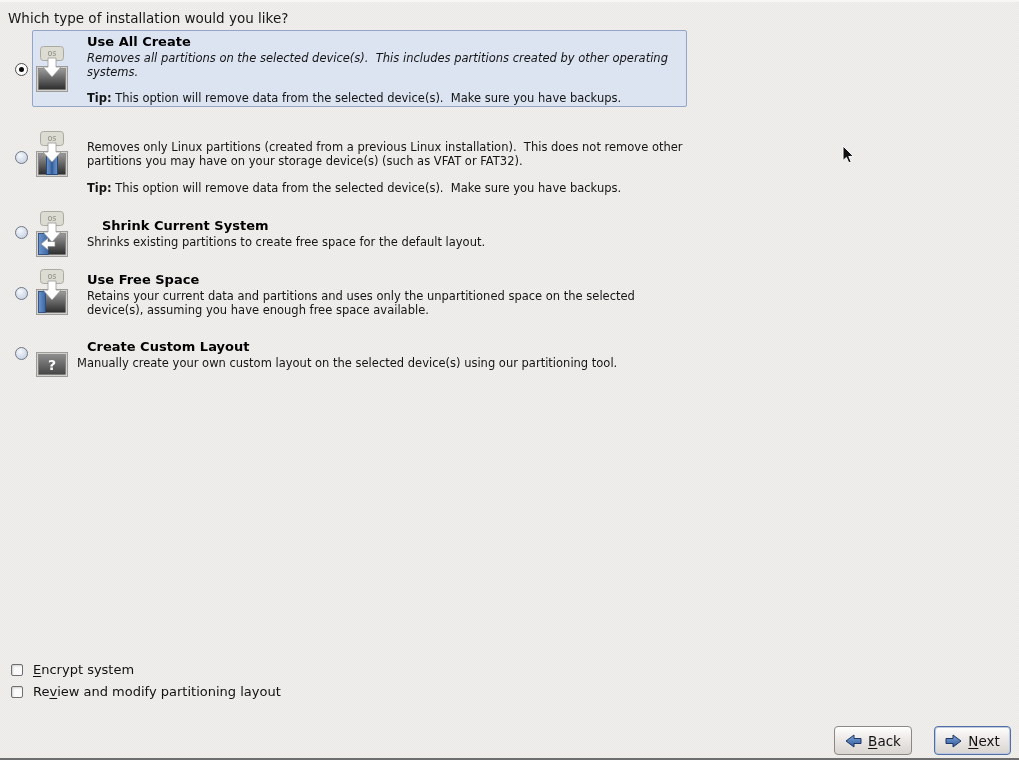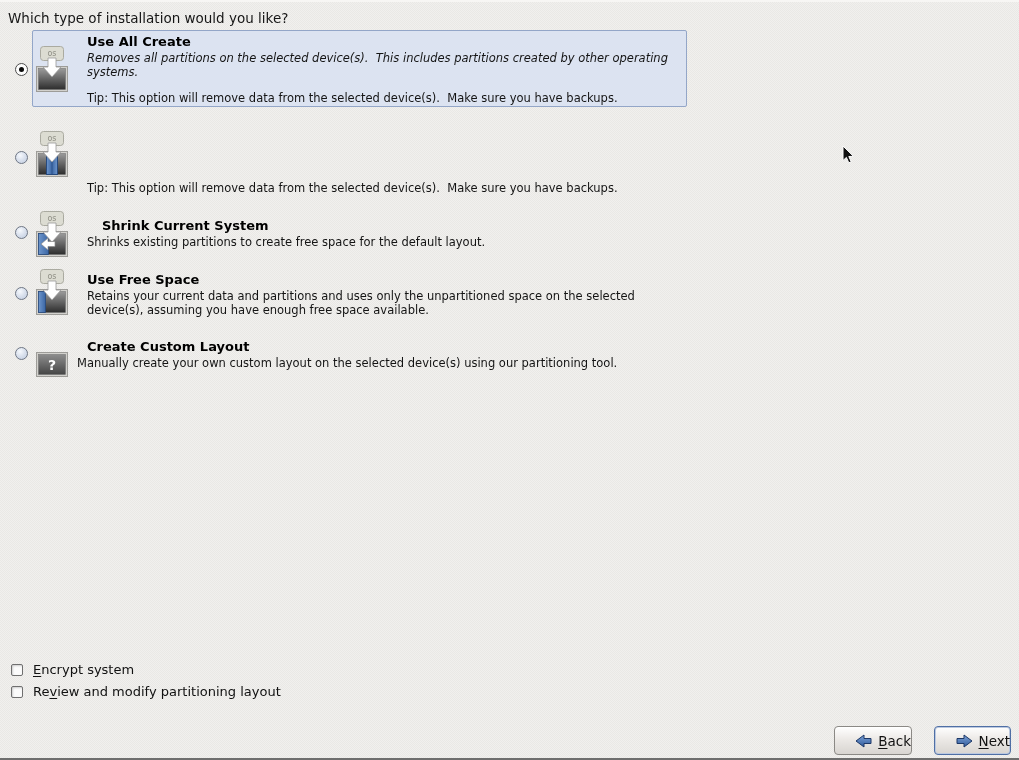--- a/index.html
+++ b/index.html
@@ -18,34 +18,34 @@
     position:absolute; left:18px; top:0; width:655px; height:77px;
     background:#dce3f1; border:1px solid #93a6c8; border-radius:2px;
   }
   .radio { position:absolute; width:13px; height:13px; border-radius:50%; }
   .radio.unsel { background:radial-gradient(circle at 38% 32%, #f6f9fd 0%, #dbe2ee 45%, #bfcbdf 100%); border:1px solid #6e7684; }
   .radio.sel  { background:#fdfdfd; border:1px solid #4c4c4c; }
   .radio.sel::after { content:""; position:absolute; left:3px; top:3px; width:5px; height:5px; border-radius:50%; background:#0b0b0b; }
   .opt-title { position:absolute; font-size:13px; font-weight:bold; color:#000; white-space:nowrap; }
   .desc { position:absolute; font-size:11.5px; line-height:14px; width:596px; white-space:pre-wrap; color:#141414; }
   .tip  { position:absolute; font-size:11.5px; line-height:14px; width:596px; white-space:pre-wrap; color:#141414; }
-  .b { font-weight:normal;text-align:right; }
+  .b { font-weight:bold;text-align:right; }
   .cb-row { position:absolute; height:16px; }
   .cb {
     position:absolute; left:0; top:2px; width:12px; height:12px;
     background:#fbfbfb; border:1px solid #6f6f6f; border-radius:2px;
     box-shadow:inset 1px 1px 2px rgba(0,0,0,.18);
   }
   .cb-label { position:absolute; left:22px; top:0; font-size:13px; white-space:nowrap; color:#111; }
   .mn { text-decoration:underline; text-underline-offset:1.5px; }
   .btn {
     position:absolute; height:29px; border-radius:4px; cursor:default;
     background:linear-gradient(#ffffff, #ece9e6 45%, #d8d5d1);
     border:1px solid #8b8985;
-    display:flex; align-items:center; justify-content:flex-end; gap:6px;
+    display:flex; align-items:center; justify-content:center; gap:6px;
     font-size:13.5px; color:#111;
     box-shadow:inset 0 1px 0 rgba(255,255,255,.7);
   }
   .btn.focus { border-color:#4f6fa5; box-shadow:inset 0 0 0 1px #bcc9e0, inset 0 1px 0 rgba(255,255,255,.7); }
   .edge-bottom { position:absolute; left:0; bottom:0; width:100%; height:2px; background:#6e6e6e; }
   .edge-top { position:absolute; left:0; top:0; width:100%; height:2px; background:#f7f6f4; }
   svg { display:block; }
 </style>
 </head>
 <body>
@@ -95,20 +95,21 @@
         </defs>
         <rect x="0.5" y="20.5" width="31" height="25" fill="#d2d1cd" stroke="#9d9c98"></rect>
         <rect x="2.5" y="22.5" width="27" height="21" fill="url(#i2g)" stroke="#6b6b6b" stroke-width="0.5"></rect>
         <rect x="10.5" y="22.5" width="11" height="21" fill="url(#i2b)" stroke="#274a7e"></rect>
         <line x1="16" y1="22.5" x2="16" y2="43.5" stroke="#274a7e" stroke-width="1" opacity="0.6"></line>
         <rect x="4.5" y="0.5" width="23" height="14" rx="3" fill="#dcdcd2" stroke="#aaaaa0"></rect>
         <text x="16" y="10" font-size="8" fill="#8f8f85" text-anchor="middle">os</text>
         <path d="M12 12 h8 v9 h5 l-9 10 -9 -10 h5 z" fill="#ffffff" stroke="#9a9a9a" stroke-width="0.8"></path>
       </svg>
     </span>
+    <div class="desc" style="left:73px; top:22px;">Removes only Linux partitions (created from a previous Linux installation).  This does not remove other partitions you may have on your storage device(s) (such as VFAT or FAT32).</div>
     <div class="tip" style="left:73px; top:63px;"><span class="b">Tip:</span><span> This option will remove data from the selected device(s).  Make sure you have backups.</span></div>
   </div>
 
   <div class="opt" style="left:14px; top:210px; height:50px;">
     <div class="radio unsel" style="left:1px; top:16px;"></div>
     <span class="abs" style="left:22px; top:1px;">
       <svg width="32" height="47" viewBox="0 0 32 47">
         <defs>
           <linearGradient id="i3g" x1="0" y1="0" x2="0" y2="1">
             <stop offset="0" stop-color="#9b9b9b"></stop>

